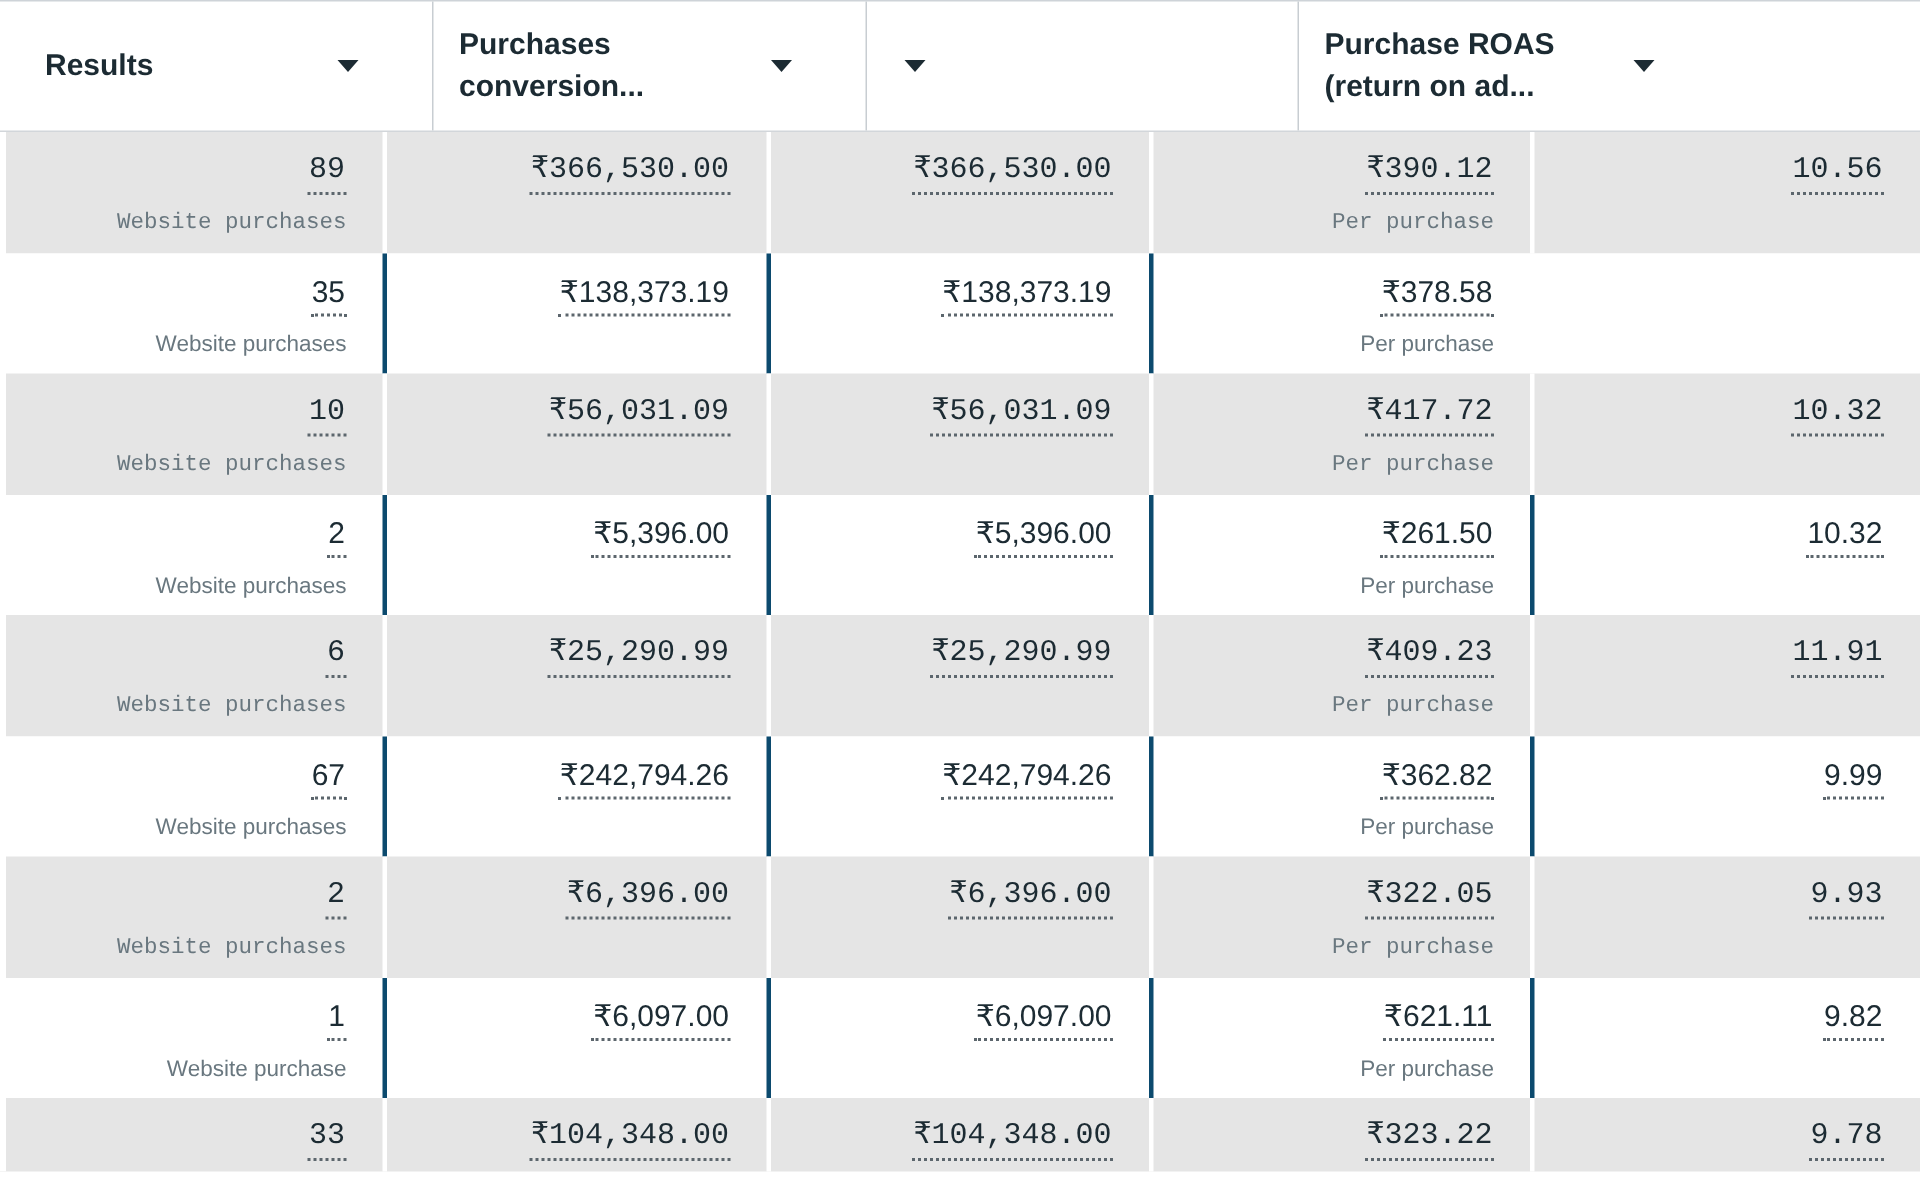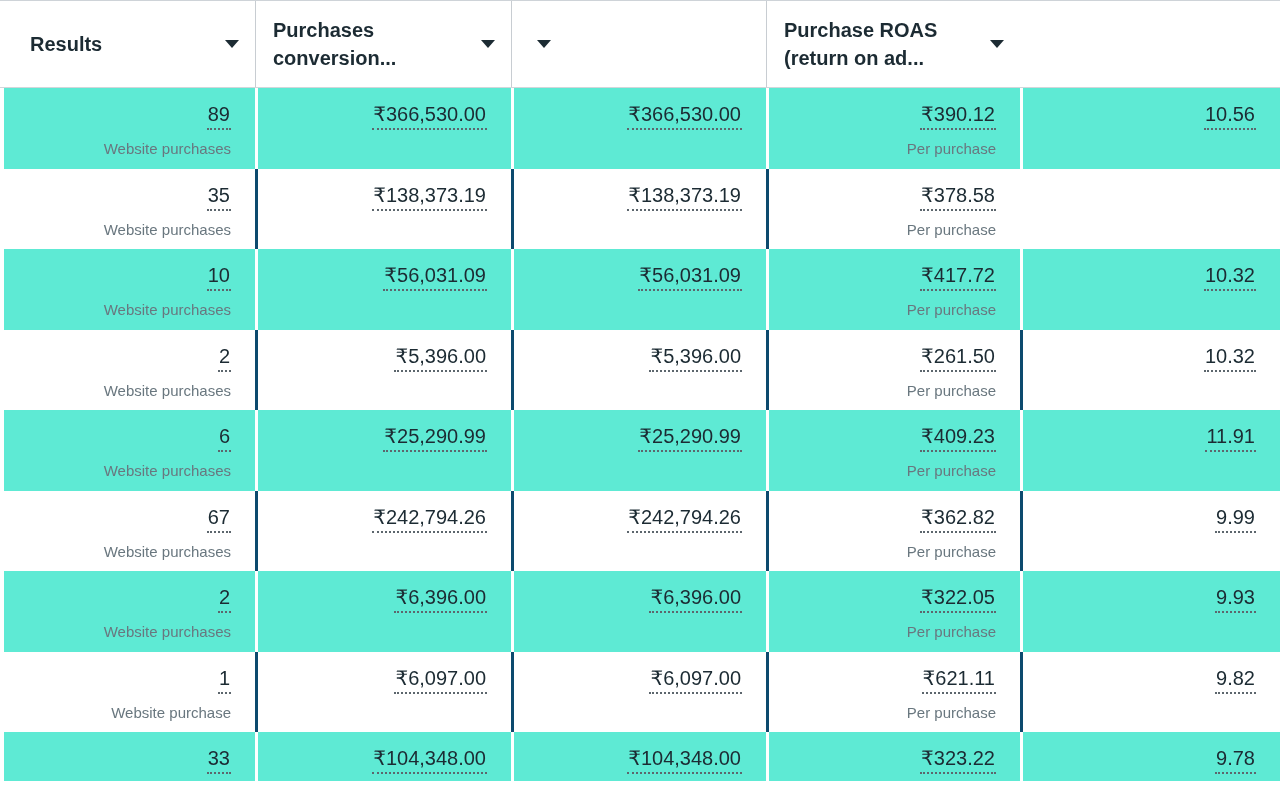--- a/index.html
+++ b/index.html
@@ -4,21 +4,21 @@
 <style>
   html,body{margin:0;padding:0;background:#fff;}
   .page{
     position:relative;width:1280px;height:788px;overflow:hidden;background:#fff;
     font-family:"Liberation Sans","DejaVu Sans",sans-serif;
     -webkit-font-smoothing:antialiased;
   }
   .thead{
     display:grid;grid-template-columns:255px 256px 255px 254px 260px;
     height:88px;box-sizing:border-box;background:#fff;
-    border-top:1px solid #ced3d8;border-bottom:1px solid #d2d6da;
+    border-top:1px solid #ced3d8;border-bottom:1px solid #d2d6da;gap:33px;
   }
   .th{
     display:flex;align-items:center;justify-content:space-between;
     box-sizing:border-box;padding:0 16px 0 17px;
     font-size:20px;font-weight:700;color:#1c2b33;line-height:28px;
     cursor:pointer;overflow:hidden;
   }
   .th:first-child{padding-left:30px;}
   .th + .th{border-left:1px solid #c8cdd2;}
   .th .label{white-space:pre-line;}
@@ -26,21 +26,21 @@
     width:0;height:0;flex:none;margin-left:8px;
     border-left:7px solid transparent;border-right:7px solid transparent;
     border-top:8px solid #1c2b33;cursor:pointer;
   }
   .tbody{position:relative;height:693px;overflow:hidden;}
   .tbody::after{content:"";position:absolute;left:0;top:0;width:4px;height:100%;background:#fff;}
   .tr{
     display:grid;grid-template-columns:255px 256px 255px 254px 260px;
     height:80.5px;background:#fff;
   }
-  .tr.odd{background:#5eead4;}
+  .tr.odd{background:#e5e5e5;font-family:Liberation Mono, monospace;}
   .td{
     box-sizing:border-box;display:flex;flex-direction:column;align-items:flex-end;
     padding:13px 24px 0 10px;overflow:hidden;
   }
   .td + .td{border-left:3px solid #0c4a6e;}
   .tr.odd .td + .td{border-left-color:#ffffff;}
   .val{
     font-size:20px;line-height:26px;color:#1c2b33;white-space:nowrap;
     border-bottom:2px dotted #5c666d;padding:0 1px 1px 1px;cursor:pointer;
   }

